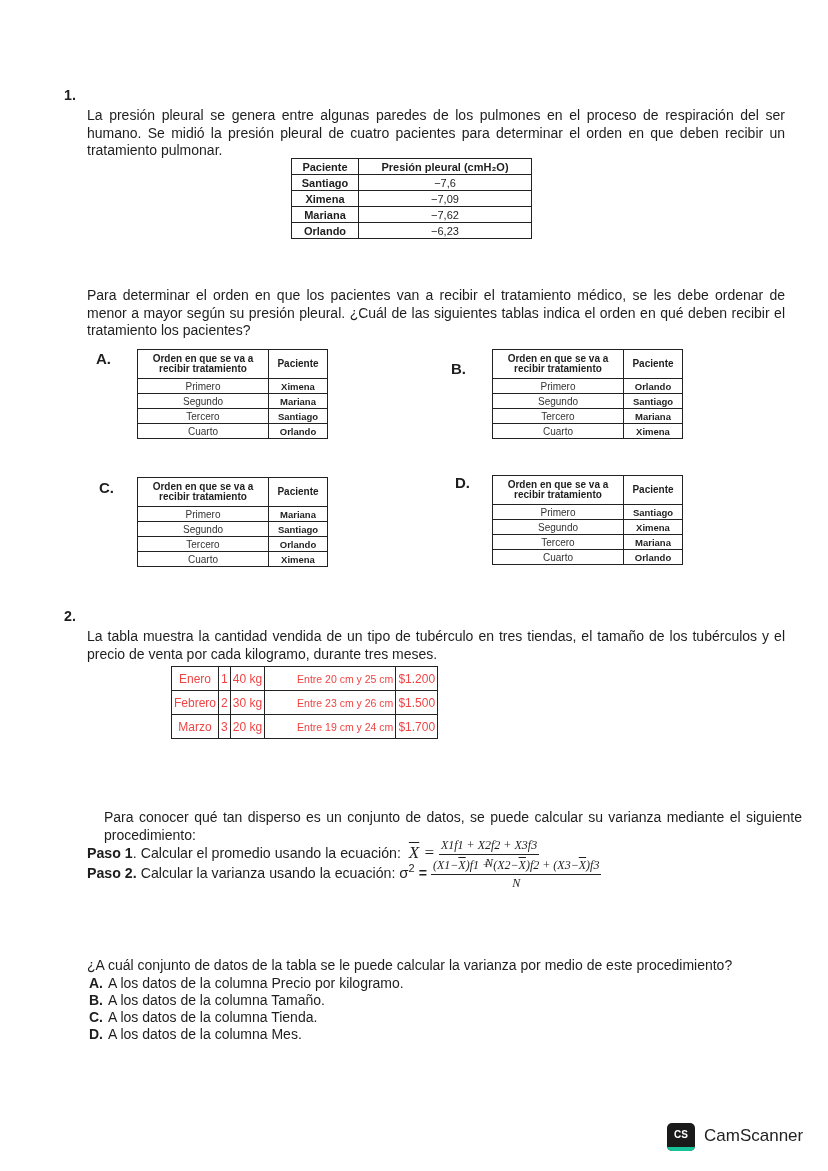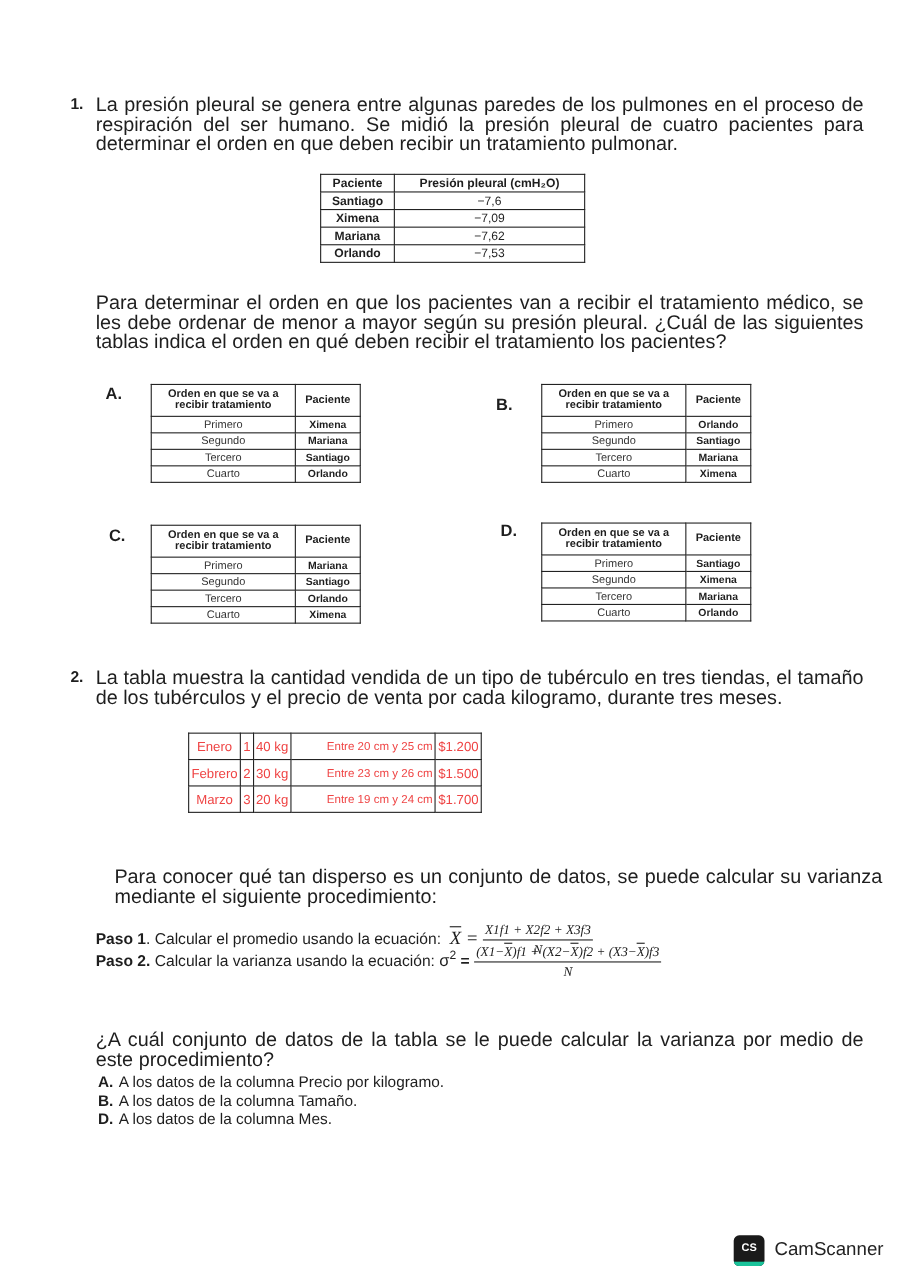--- a/index.html
+++ b/index.html
@@ -1,19 +1,19 @@
 <!DOCTYPE html>
 <html><head>
 <meta charset="utf-8">
 <style>
   html, body { margin: 0; padding: 0; background: #ffffff; }
   body { width: 828px; height: 1171px; position: relative; overflow: hidden;
          font-family: "Liberation Sans", sans-serif; color: #1e1e1e; }
   .abs { position: absolute; }
-  .para { font-size: 18px; line-height: 17.5px; text-align: justify; }
+  .para { font-size: 14px; line-height: 17.5px; text-align: justify; margin-top: 20px; }
   .qnum { position: absolute; font-weight: bold; font-size: 14.2px; }
   table { border-collapse: collapse; }
   .t-press { left: 291px; top: 158px; width: 241px; font-size: 11px; }
   .t-press td, .t-press th { border: 1.5px solid #222; padding: 0 4px; height: 15px; text-align: center; line-height: 14px; }
   .t-press th { font-weight: bold; }
   .t-press td.name { font-weight: bold; }
   .opt-label { position: absolute; font-weight: bold; font-size: 15px; }
   .t-order { font-size: 10px; }
   .t-order th, .t-order td { border: 1.5px solid #222; text-align: center; padding: 0 3px; }
   .t-order th { font-weight: bold; line-height: 10px; height: 28px; }
@@ -57,21 +57,21 @@
   <tr>
         <td class="name">Ximena</td>
         <td>−7,09</td>
       </tr>
   <tr>
         <td class="name">Mariana</td>
         <td>−7,62</td>
       </tr>
   <tr>
         <td class="name">Orlando</td>
-        <td>−7,53</td>
+        <td>−6,23</td>
       </tr>
 </tbody>
   </table>
 
 <div class="abs para" style="left:87px; top:267px; width:698px;">Para determinar el orden en que los pacientes van a recibir el tratamiento médico, se les debe ordenar de menor a mayor según su presión pleural. ¿Cuál de las siguientes tablas indica el orden en qué deben recibir el tratamiento los pacientes?</div>
 
 <div class="opt-label" style="left:96px; top:350px;">A.</div>
 <table class="abs t-order" style="left:137px; top:349px;">
   <tbody>
       <tr>
@@ -222,20 +222,21 @@
     <span class="num"><span>(X1−</span><span class="xbar">X</span><span>)f1 + (X2−</span><span class="xbar">X</span><span>)f2 + (X3−</span><span class="xbar">X</span><span>)f3</span></span>
     <span class="den">N</span>
   </span>
 </div>
 
 <div class="abs para" style="left:87px; top:937px; width:698px;">¿A cuál conjunto de datos de la tabla se le puede calcular la varianza por medio de este procedimiento?</div>
 
 <div class="abs answers" style="left:89px; top:975px;">
   <div><b>A.</b><span>A los datos de la columna Precio por kilogramo.</span></div>
   <div><b>B.</b><span>A los datos de la columna Tamaño.</span></div>
+  <div><b>C.</b><span>A los datos de la columna Tienda.</span></div>
   <div><b>D.</b><span>A los datos de la columna Mes.</span></div>
 </div>
 
 <div class="abs cs-logo">
   <span>CS</span>
   <span class="bar" style="background: rgb(25, 195, 154);"></span>
 </div>
 <div class="abs cs-text">CamScanner</div>
 
 </body></html>

